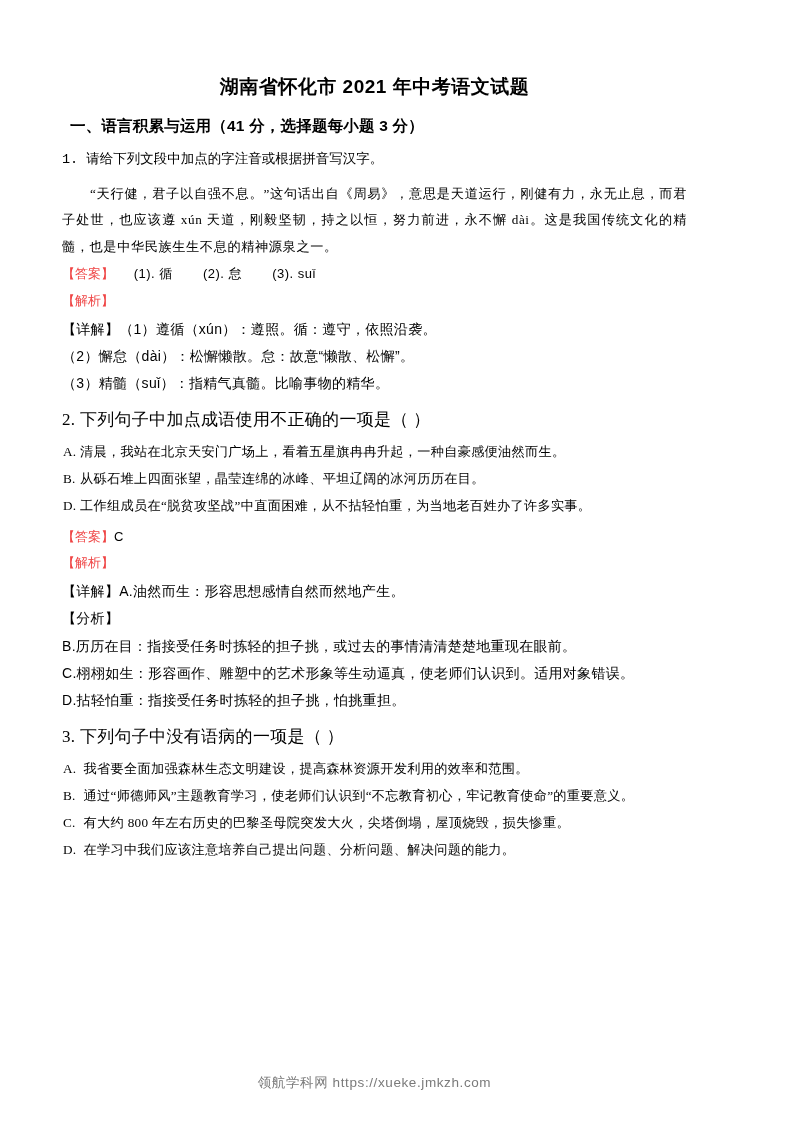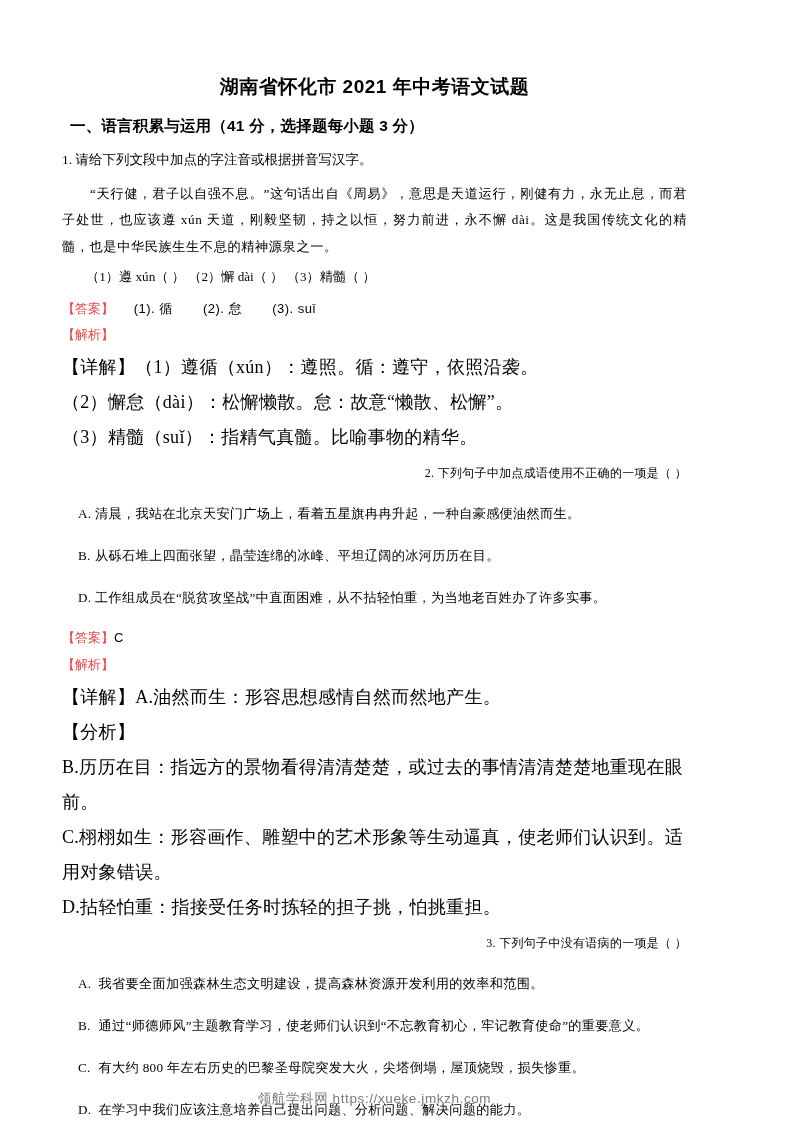--- a/index.html
+++ b/index.html
@@ -34,21 +34,21 @@
     font-size: 15.5px;
     font-weight: bold;
     font-family: "Liberation Sans", "DejaVu Sans", sans-serif;
     margin: 0 0 13px 8px;
     letter-spacing: 0.2px;
   }
   .q-line {
     font-size: 13.5px;
     line-height: 1.55;
     margin: 0 0 10px 0;
-    font-family: Liberation Serif, serif;
+    font-family: Liberation Mono, monospace;
   }
   .para {
     font-size: 13.2px;
     line-height: 2.0;
     margin: 0;
     font-family: "Liberation Serif", "DejaVu Serif", serif;
     text-align: justify;
     letter-spacing: 0.6px;
   }
   .indent2 {
@@ -74,50 +74,49 @@
   }
   .answer-row .items {
     color: #000;
     margin-left: 16px;
     letter-spacing: 0.5px;
   }
   .answer-row .items span {
     margin-right: 26px;
   }
   .detail-line {
-    font-size: 18px;
+    font-size: 14px;
     line-height: 1.95;
     margin: 0;
-    font-family: Liberation Serif, serif;
+    font-family: Liberation Sans, sans-serif;
     letter-spacing: 0.3px;
   }
   .choice {
     font-size: 13.2px;
     line-height: 1.95;
-    margin: 16px;
+    margin: 1px;
     font-family: "Liberation Serif", "DejaVu Serif", serif;
     letter-spacing: 0.3px;
   }
   .choice .lab {
     display: inline-block;
     min-width: 17px;
   }
   .q-stem {
-    font-size: 12px;
+    font-size: 17px;
     line-height: 2.0;
     margin: 6px 0 2px 0;
     font-family: "Liberation Serif", "DejaVu Serif", serif;
     letter-spacing: 0.3px;
-    text-align: right;
   }
   .footer {
     position: absolute;
     left: 0;
     right: 0;
-    bottom: 14px;
+    bottom: 30px;
     text-align: center;
     font-size: 13.5px;
     color: #7a7a7a;
     font-family: "Liberation Sans", "DejaVu Sans", sans-serif;
     letter-spacing: 0.6px;
   }
   .mt6 { margin-top: 6px; }
 </style>
 </head>
 <body>
@@ -125,21 +124,20 @@
 <div class="page">
 
   <div class="doc-title">湖南省怀化市 2021 年中考语文试题</div>
 
   <div class="section-heading">一、语言积累与运用（41 分，选择题每小题 3 分）</div>
 
   <div class="q-line">1. 请给下列文段中加点的字注音或根据拼音写汉字。</div>
 
   <div class="para indent2">“天行健，君子以自强不息。”这句话出自《周易》，意思是天道运行，刚健有力，永无止息，而君子处世，也应该遵 xún 天道，刚毅坚韧，持之以恒，努力前进，永不懈 dài。这是我国传统文化的精髓，也是中华民族生生不息的精神源泉之一。</div>
 
-  <div class="blank-line">（1）遵 xún（        ）            （2）懈 dài（        ）            （3）精髓（        ）</div>
 
   <div class="answer-row">
     <span class="tag">【答案】</span>
     <span class="items">
       <span>(1). 循</span>
       <span>(2). 怠</span>
       <span>(3). suǐ</span>
     </span>
   </div>
 
@@ -167,21 +165,21 @@
     <span class="tag">【答案】</span><span>C</span>
   </div>
 
   <div class="answer-row">
     <span class="tag">【解析】</span>
   </div>
 
   <div class="detail-line">【详解】A.油然而生：形容思想感情自然而然地产生。</div>
 
   <div class="detail-line">【分析】</div>
-  <div class="detail-line">B.历历在目：指远方的景物看得清清楚楚，或过去的事情清清楚楚地重现在眼前。</div>
+  <div class="detail-line">B.历历在目：指接受任务时拣轻的担子挑，或过去的事情清清楚楚地重现在眼前。</div>
   <div class="detail-line">C.栩栩如生：形容画作、雕塑中的艺术形象等生动逼真，使老师们认识到。适用对象错误。</div>
   <div class="detail-line">D.拈轻怕重：指接受任务时拣轻的担子挑，怕挑重担。</div>
 
   <div class="q-stem">3. 下列句子中没有语病的一项是（        ）</div>
 
   <div class="choice">
     <span class="lab">A.</span>&nbsp;<span>我省要全面加强森林生态文明建设，提高森林资源开发利用的效率和范围。</span>
   </div>
   <div class="choice">
     <span class="lab">B.</span>&nbsp;<span>通过“师德师风”主题教育学习，使老师们认识到“不忘教育初心，牢记教育使命”的重要意义。</span>

